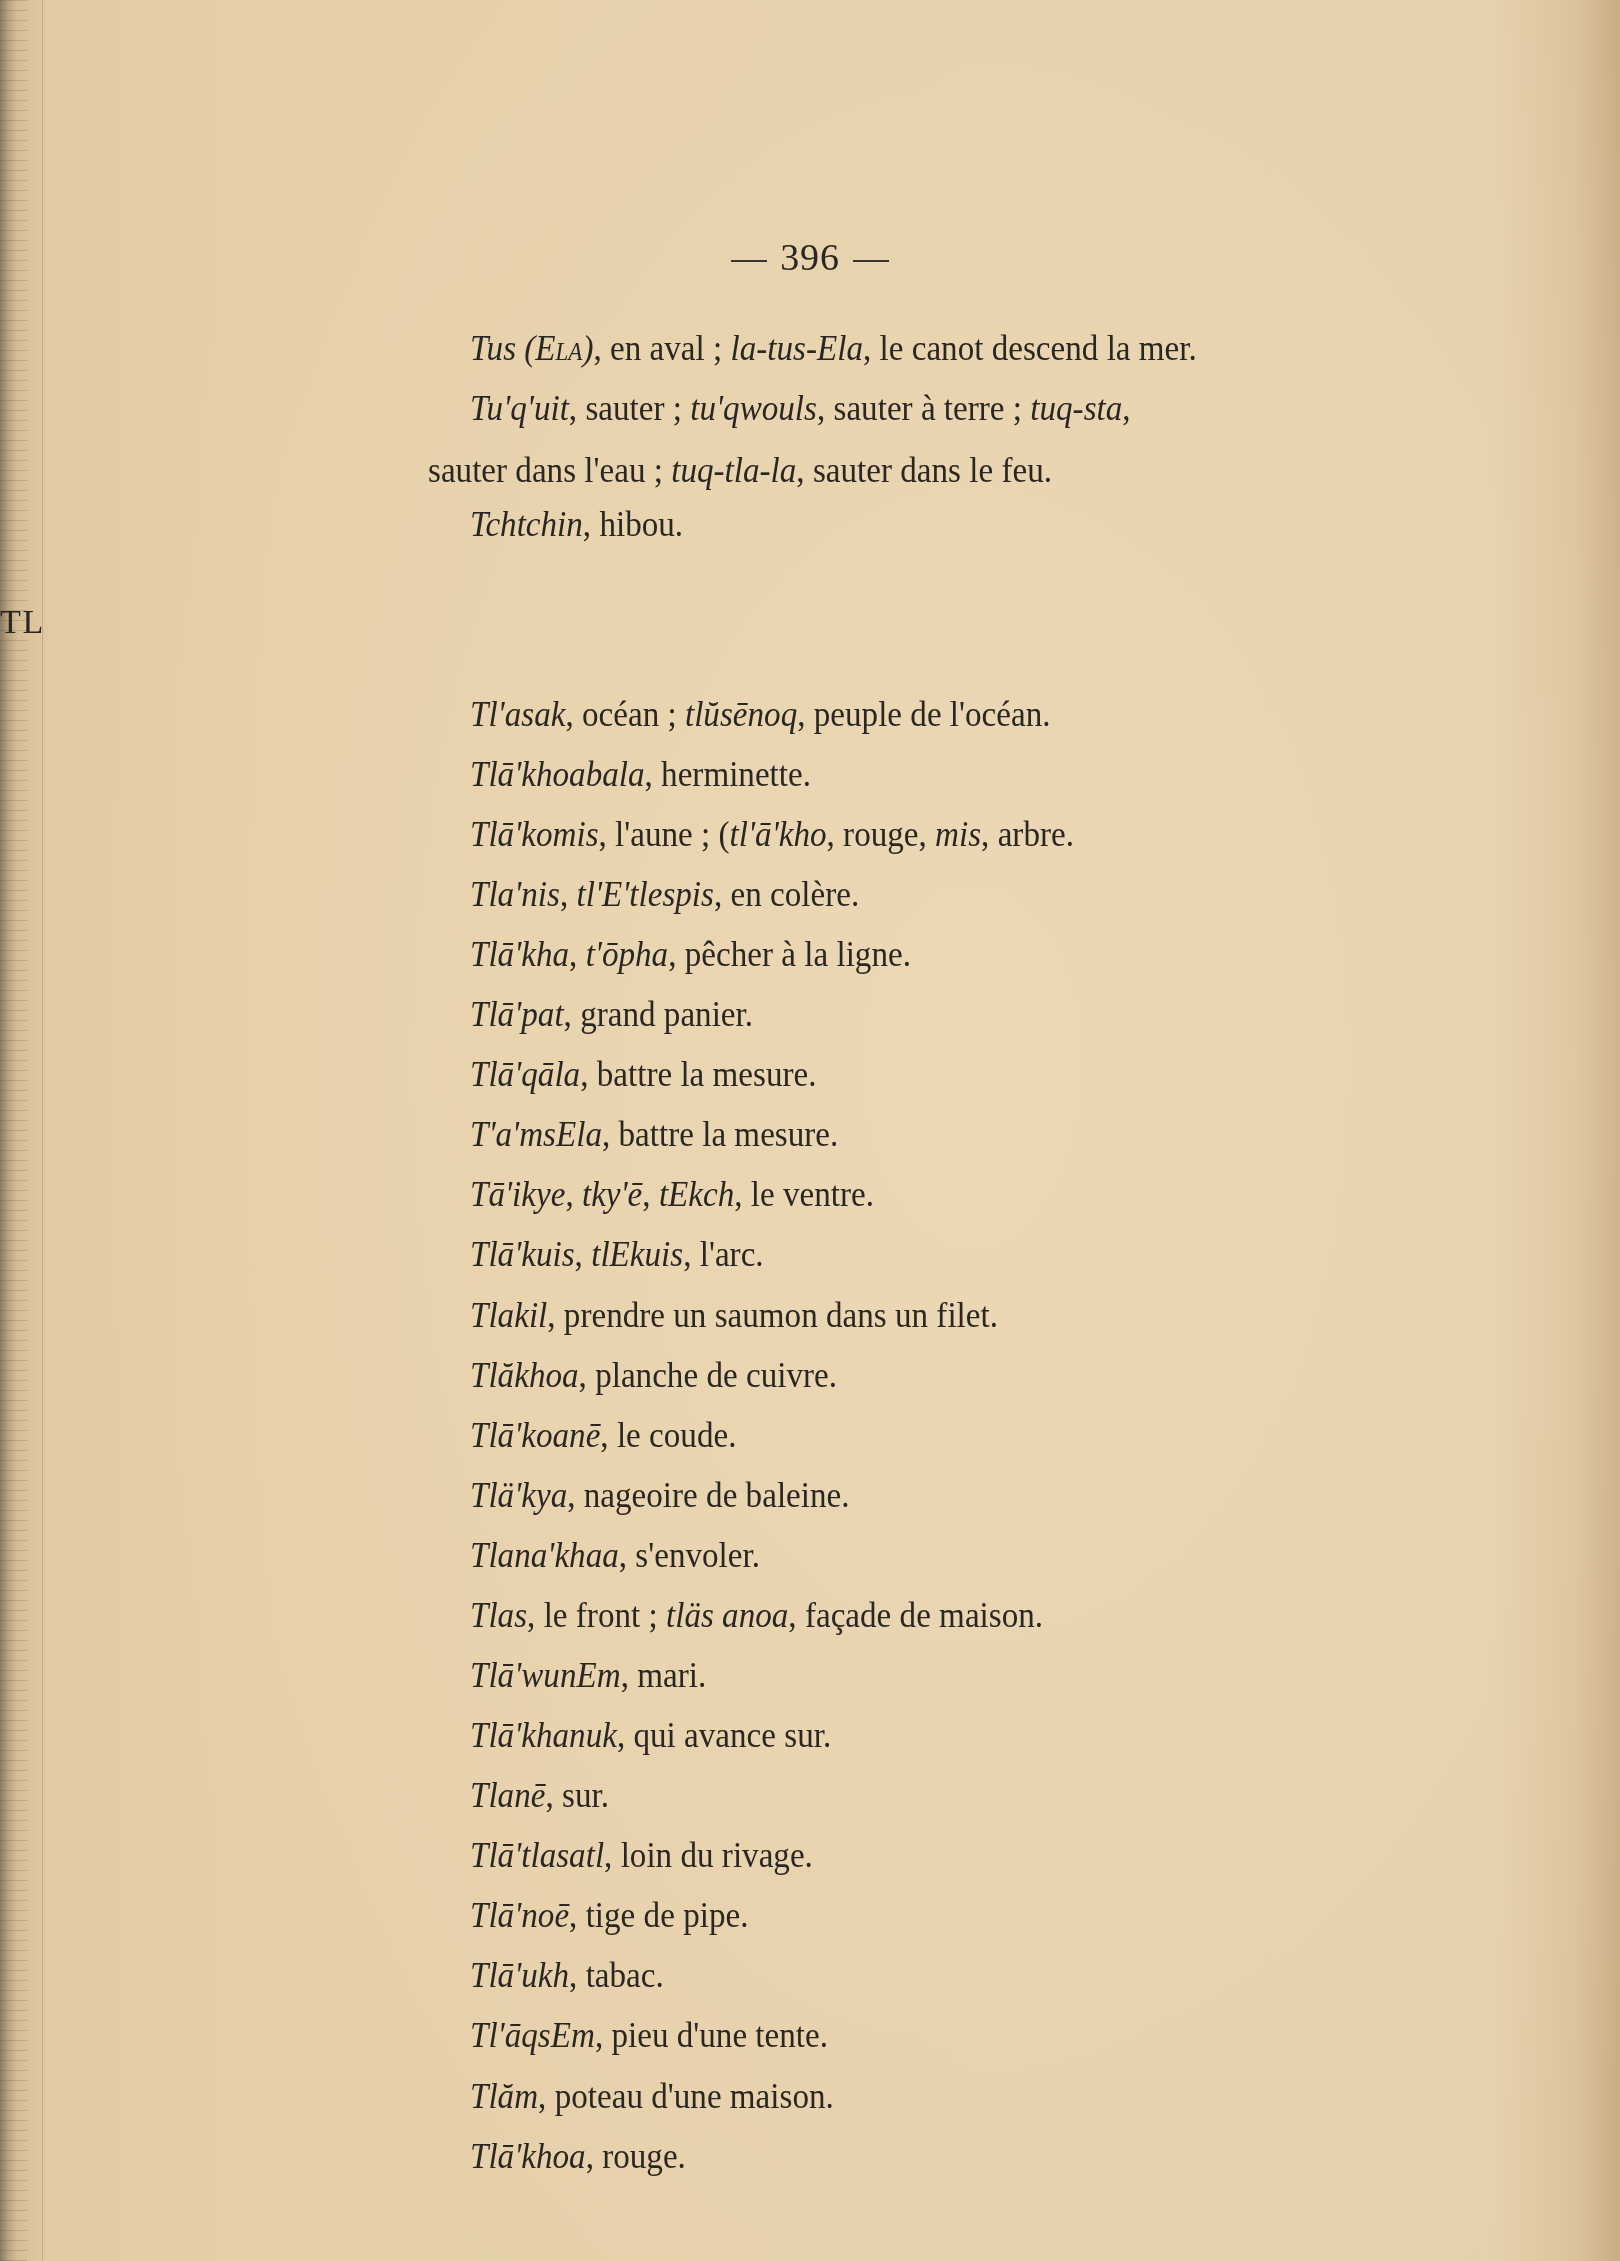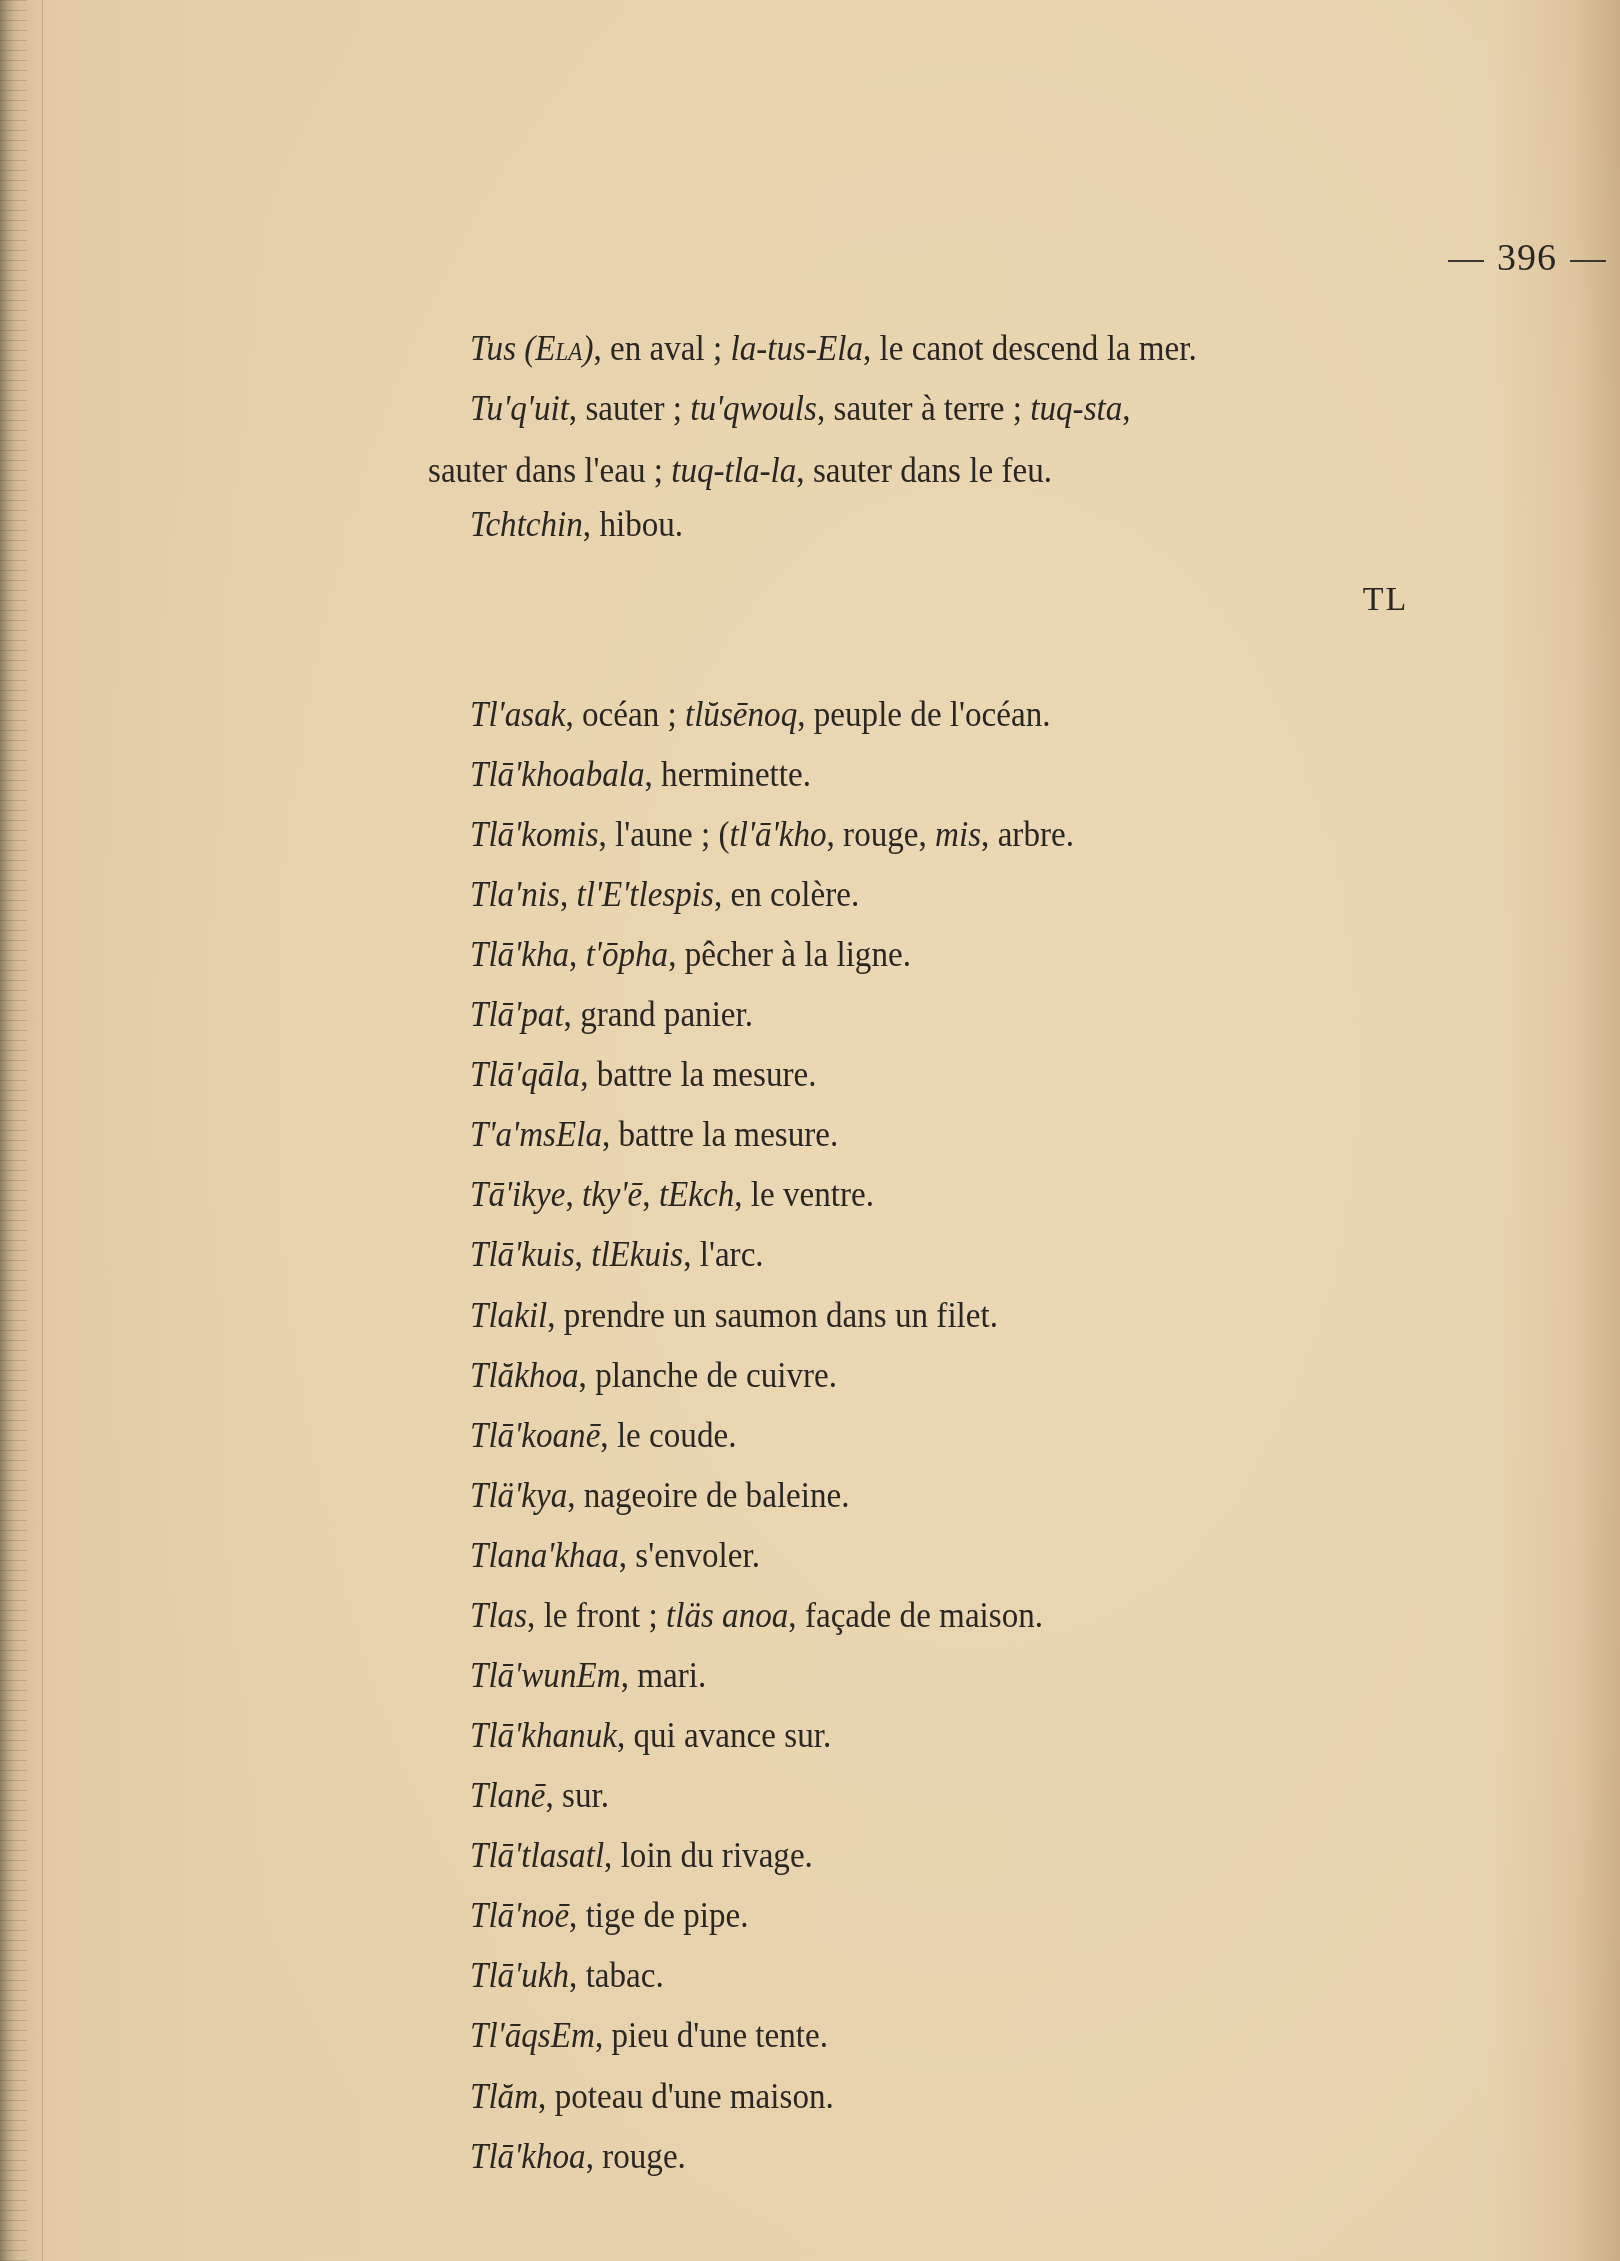--- a/index.html
+++ b/index.html
@@ -19,31 +19,31 @@
     position: absolute; left: 0; top: 0; width: 27px; height: 2664px;
     background: repeating-linear-gradient(180deg, rgba(90,70,45,0.35) 0 1.4px, rgba(200,175,140,0.0) 1.4px 10px);
     opacity: 0.6;
   }
   .fold-line {
     position: absolute; left: 42px; top: 0; width: 1.4px; height: 2664px;
     background: rgba(140,115,80,0.35);
   }
   .page-number {
     position: absolute; top: 235px; left: 0; width: 1620px;
-    text-align: right; font-size: 38px; letter-spacing: 0.9px;
+    text-align: center; font-size: 38px; letter-spacing: 0.9px;
   }
   .page-number .dash { display: inline-block; width: 36px; border-top: 2.7px solid #3a3530; vertical-align: middle; margin: 0 13.6px; }
   .line {
     position: absolute; font-size: 36px; white-space: nowrap; line-height: 1;
     transform-origin: left top; transform: scaleX(0.92);
   }
   .hw { font-style: italic; }
   .sc { font-variant: small-caps; font-style: italic; }
   .section-letter {
-    position: absolute; top: 580px; left: 0; width: 1408px; text-align: right;
+    position: absolute; top: 603px; left: 0; width: 1408px; text-align: left;
     font-size: 34px; letter-spacing: 1.8px;
   }
 </style>
 </head>
 <body>
 
 <div class="paper"></div>
 <div class="binding-edge"></div>
 <div class="fold-line"></div>
 

